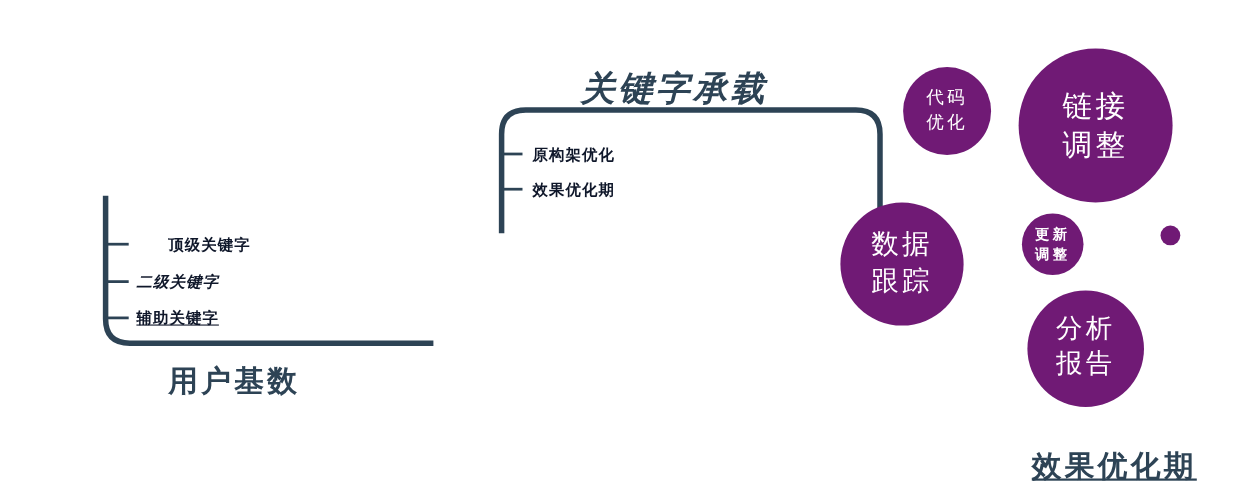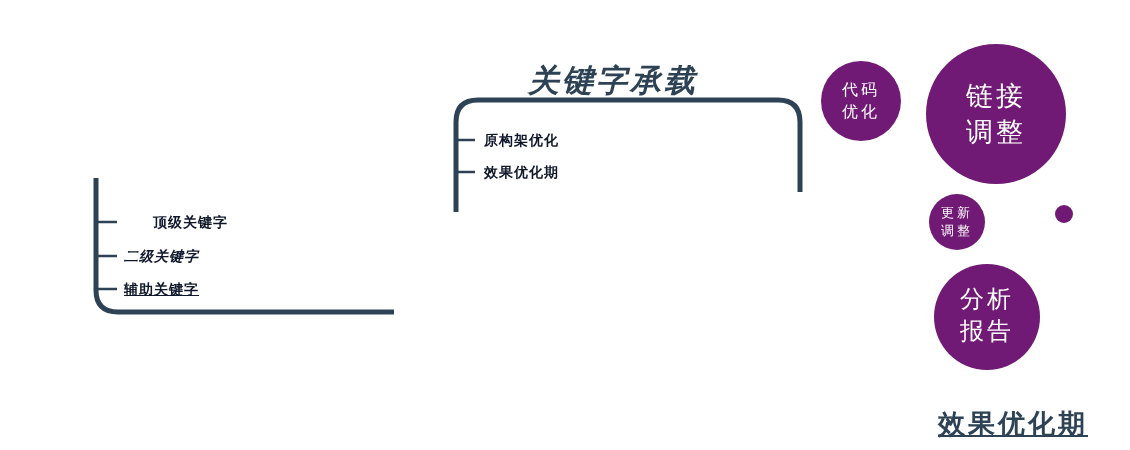--- a/index.html
+++ b/index.html
@@ -60,47 +60,52 @@
     <path d="M 456 212 L 456 122 Q 456 100 478 100 L 778 100 Q 800 100 800 122 L 800 192" fill="none" stroke="#2d4355" stroke-width="5"></path>
     <path d="M 96 222 L 117 222" stroke="#2d4355" stroke-width="2.5"></path>
     <path d="M 96 256 L 117 256" stroke="#2d4355" stroke-width="2.5"></path>
     <path d="M 96 289 L 117 289" stroke="#2d4355" stroke-width="2.5"></path>
     <path d="M 456 140 L 475 140" stroke="#2d4355" stroke-width="2.5"></path>
     <path d="M 456 172 L 475 172" stroke="#2d4355" stroke-width="2.5"></path>
   </svg>
 
 
 
+  <div class="node" style="left:764px; top:184px; width:112px; height:112px; font-size:25px;">
+    <span>数据</span>
+    <span>跟踪</span>
+  </div>
 
   <div class="node" style="left:821px; top:61px; width:80px; height:80px; font-size:16px; letter-spacing:2px;">
     <span>代码</span>
     <span>优化</span>
   </div>
 
   <div class="node" style="left:926px; top:44px; width:140px; height:140px; font-size:27px;">
     <span>链接</span>
     <span>调整</span>
   </div>
 
-  <div class="node" style="left:929px; top:194px; width:56px; height:56px; font-size:13px; letter-spacing:1px; font-weight:400;align-items:center;">
+  <div class="node" style="left:929px; top:194px; width:56px; height:56px; font-size:13px; letter-spacing:1px; font-weight:700;align-items:center;">
     <span>更新</span>
     <span>调整</span>
   </div>
 
   <div class="node" style="left:1055px; top:205px; width:18px; height:18px;"></div>
 
   <div class="node" style="left:934px; top:264px; width:106px; height:106px; font-size:24px;font-family:Liberation Mono, monospace;">
     <span>分析</span>
     <span>报告</span>
   </div>
 
   <div class="tick-label" style="left:124px; top:214px;margin-left:29px;">顶级关键字</div>
   <div class="tick-label" style="left:124px; top:248px;font-style:italic;">二级关键字</div>
   <div class="tick-label" style="left:124px; top:281px;text-decoration:underline;">辅助关键字</div>
 
   <div class="tick-label" style="left:484px; top:132px;">原构架优化</div>
   <div class="tick-label" style="left:484px; top:164px;">效果优化期</div>
 
+  <div class="edge-label" style="left:153px; top:328px; font-size:27px;">用户基数</div>
   <div class="edge-label" style="left:528px; top:60px; font-size:31px;font-style:italic;">关键字承载</div>
 
   <div class="edge-label" style="left:938px; top:406px; font-size:27px;text-decoration:underline;">效果优化期</div>
 
 </div>
 
 </body></html>

